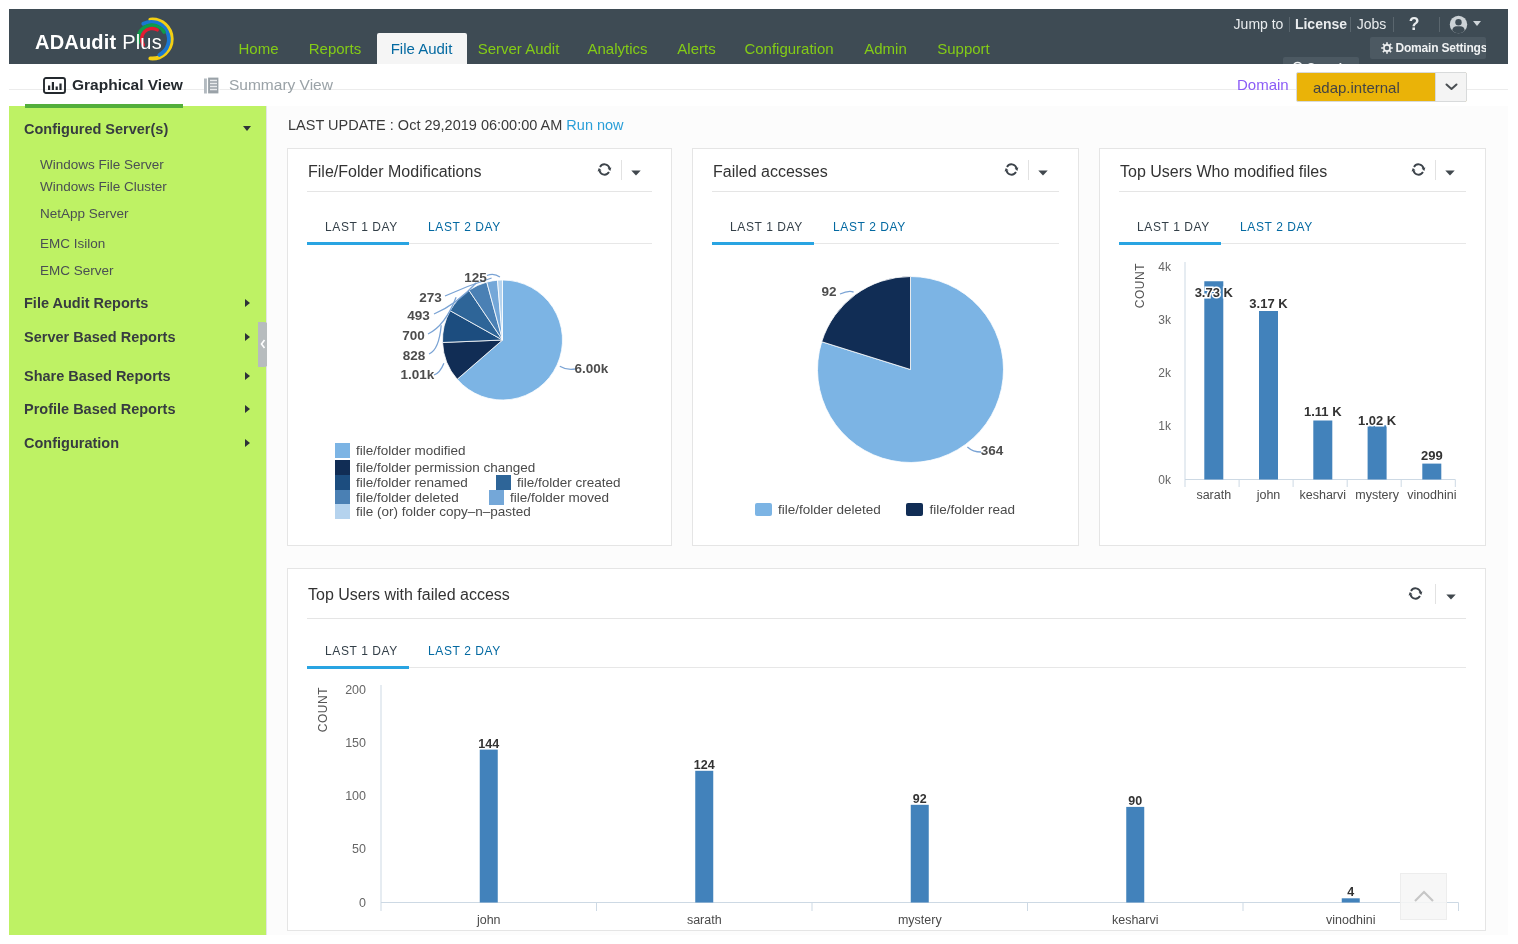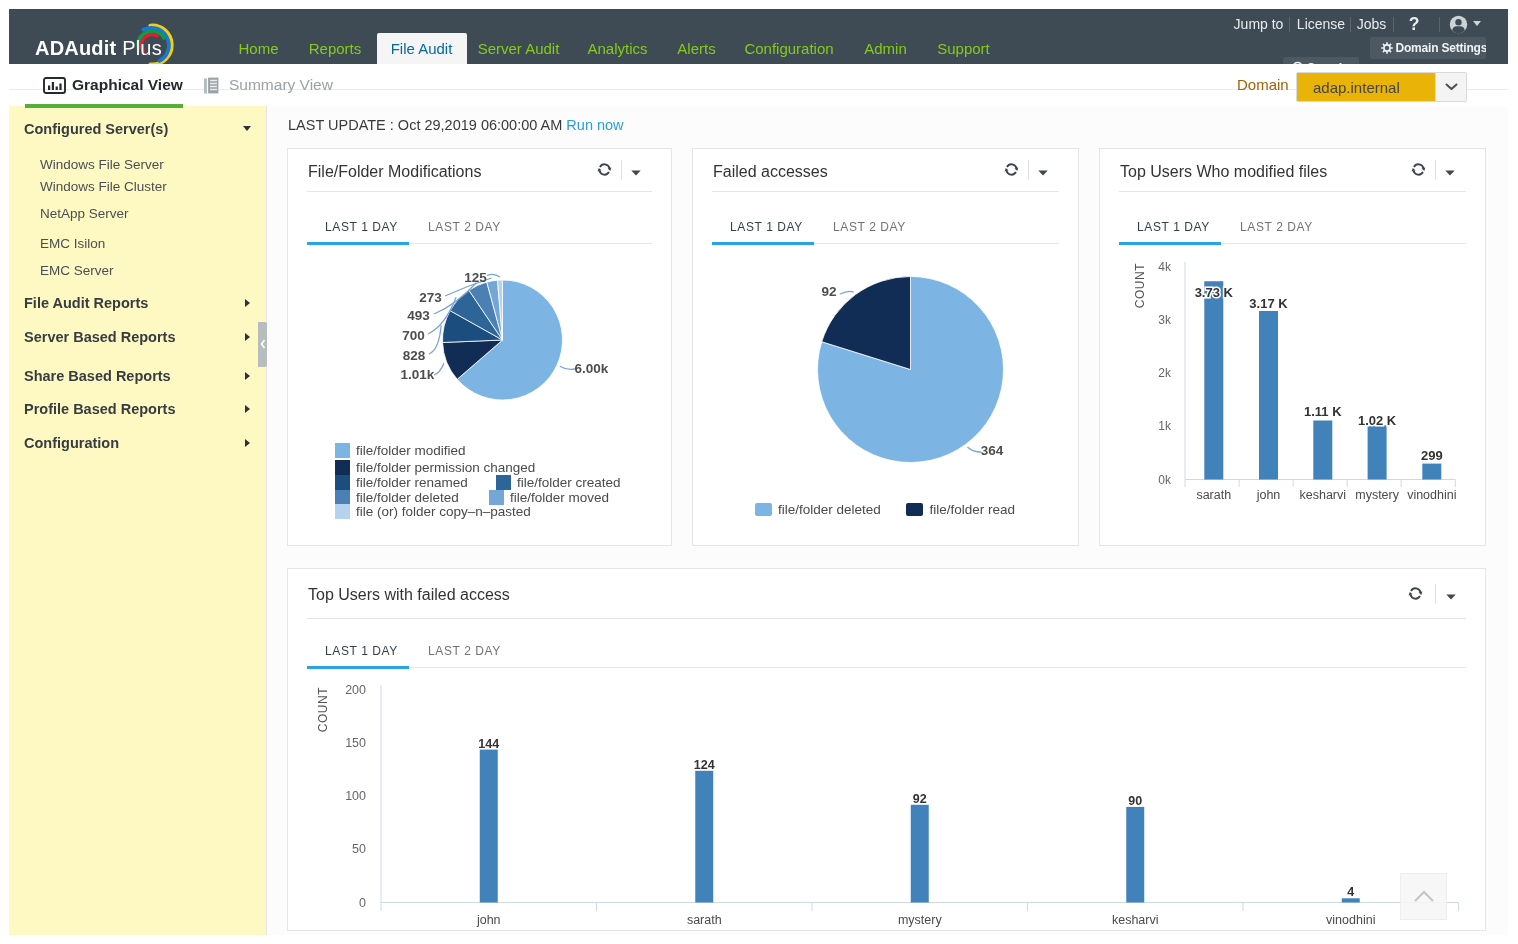--- a/index.html
+++ b/index.html
@@ -1,53 +1,53 @@
 <!DOCTYPE html>
 <html><head>
 <meta charset="utf-8">
 <style>
 * { margin:0; padding:0; box-sizing:border-box; }
 html,body { width:1518px; height:944px; background:#fff; font-family:"Liberation Sans", sans-serif; }
 .page { position:relative; width:1518px; height:944px; background:#fff; overflow:hidden; }
 
 .topbar { position:absolute; left:9px; top:9px; width:1499px; height:55px; background:#3e4b54; }
-.logo { position:absolute; left:26px; top:18px; width:160px; height:40px; }
+.logo { position:absolute; left:26px; top:12px; width:160px; height:40px; }
 .logo-txt { position:absolute; left:0; top:10px; z-index:2; font-size:20px; color:#fff; letter-spacing:0.2px; white-space:nowrap; }
 .logo-txt b { font-weight:bold; }
 .navitem { position:absolute; top:24px; height:31px; line-height:31px; color:#84cc16; font-size:15px; transform:translateX(-50%); white-space:nowrap; }
 .navactive { position:absolute; left:367.5px; top:23.5px; width:90px; height:31.5px; background:#f5f5f5; color:#0369a1; text-align:center; line-height:32px; font-size:15px; border-radius:2px 2px 0 0; }
 .toplink { position:absolute; top:5px; height:20px; line-height:20px; color:#e9ecee; font-size:14px; transform:translateX(-50%); white-space:nowrap; }
 .topsep { position:absolute; top:8px; width:1px; height:15px; background:#5a666e; }
 .hbtn { position:absolute; top:27.5px; height:22.5px; background:#4c5962; border-radius:2px; color:#f0f2f3; font-size:12px; font-weight:bold; letter-spacing:-0.2px; line-height:22.5px; white-space:nowrap; overflow:hidden; }
 
 .subbar { position:absolute; left:9px; top:64px; width:1499px; height:26px; background:#fff; border-bottom:1px solid #ececec; }
 .gv-underline { position:absolute; left:16px; top:40px; width:158px; height:4px; background:#53ae3b; z-index:3; }
 .gv-text { position:absolute; left:63px; top:12px; font-size:15.5px; font-weight:bold; color:#24292e; }
 .sv-text { position:absolute; left:220px; top:12px; font-size:15.5px; color:#9aa2a7; }
-.domain-label { position:absolute; left:1228px; top:12px; font-size:15px; color:#a16207; }
+.domain-label { position:absolute; left:1228px; top:12px; font-size:15px; color:#8b5cf6; }
 .domain-box { position:absolute; left:1287px; top:8px; width:171px; height:30px; border:1px solid #d8dadb; background:#eab308; border-radius:2px; }
 .domain-box .txt { position:absolute; left:16px; top:6px; font-size:15px; color:#444; }
 .domain-box .cbox { position:absolute; right:0; top:0; width:31px; height:28px; background:#f4f4f4; border-left:1px solid #d8dadb; }
 
-.sidebar { position:absolute; left:9px; top:106px; width:258px; height:829px; background:#fef9c3; border-right:1px solid #e3e4e5; }
+.sidebar { position:absolute; left:9px; top:106px; width:258px; height:829px; background:#bef264; border-right:1px solid #e3e4e5; }
 .sb-head { position:absolute; left:15px; font-size:14.5px; font-weight:bold; color:#373c40; }
 .sb-item { position:absolute; left:31px; font-size:13.5px; color:#4a4f53; }
 .car-d { position:absolute; width:0; height:0; border-left:4.5px solid transparent; border-right:4.5px solid transparent; border-top:5.5px solid #2e3338; }
 .car-r { position:absolute; width:0; height:0; border-top:4.5px solid transparent; border-bottom:4.5px solid transparent; border-left:5.5px solid #2e3338; }
 .sb-handle { position:absolute; left:249px; top:216px; width:10px; height:45px; background:#b7bcbe; border-radius:0 4px 4px 0; }
 
 .main { position:absolute; left:267px; top:106px; width:1241px; height:829px; background:#fcfcfc; }
 .lastupdate { position:absolute; left:288px; top:117px; font-size:14.5px; color:#3a3a3a; }
 .lastupdate a { color:#2a9fd8; text-decoration:none; }
 .card { position:absolute; background:#fff; border:1px solid #e5e5e5; }
 .card .title { position:absolute; left:20px; top:14px; font-size:16px; color:#333; white-space:nowrap; }
 .card .icsep { position:absolute; width:1px; height:24px; background:#e2e2e2; top:10px; }
 .card .rule { position:absolute; left:19px; right:19px; height:1px; background:#e5e5e5; }
 .tab1 { position:absolute; font-size:12px; letter-spacing:0.6px; color:#333f48; }
-.tab2 { position:absolute; font-size:12px; letter-spacing:0.6px; color:#737373; }
+.tab2 { position:absolute; font-size:12px; letter-spacing:0.6px; color:#0369a1; }
 .tabline-blue { position:absolute; height:3.5px; background:#29a4e2; }
 .tabline-gray { position:absolute; height:1px; background:#e7e7e7; }
 .leg { position:absolute; font-size:13.5px; color:#4a4a4a; }
 .leg i { position:absolute; width:15px; height:15px; }
 .scrolltop { position:absolute; left:1400px; top:873px; width:47px; height:47px; background:rgba(246,246,246,0.85); border:1px solid #ededed; }
 svg text { font-family:"Liberation Sans", sans-serif; }
 </style>
 </head>
 <body>
 <div class="page">
@@ -66,21 +66,21 @@
   <div class="navitem" style="left:326px;">Reports</div>
   <div class="navactive">File Audit</div>
   <div class="navitem" style="left:509.5px;">Server Audit</div>
   <div class="navitem" style="left:608.5px;">Analytics</div>
   <div class="navitem" style="left:687.5px;">Alerts</div>
   <div class="navitem" style="left:780px;">Configuration</div>
   <div class="navitem" style="left:876.5px;">Admin</div>
   <div class="navitem" style="left:954.5px;">Support</div>
   <div class="toplink" style="left:1249.5px;">Jump to</div>
   <div class="topsep" style="left:1280px;"></div>
-  <div class="toplink" style="left:1312px;">License</div>
+  <div class="toplink" style="left:1312px;font-weight:bold;">License</div>
   <div class="topsep" style="left:1341px;"></div>
   <div class="toplink" style="left:1362.5px;">Jobs</div>
   <div class="topsep" style="left:1384.2px;"></div>
   <div class="toplink" style="left:1405px; font-size:17.5px; font-weight:bold;">?</div>
   <div class="topsep" style="left:1429.7px;"></div>
   <svg style="position:absolute; left:1440px; top:5.5px;" width="19" height="19" viewBox="0 0 19 19">
     <clipPath id="avclip">
           <circle cx="9.5" cy="9.5" r="8.7"></circle>
         </clipPath>
     <circle cx="9.5" cy="9.5" r="8.7" fill="#ccd2d6"></circle>

